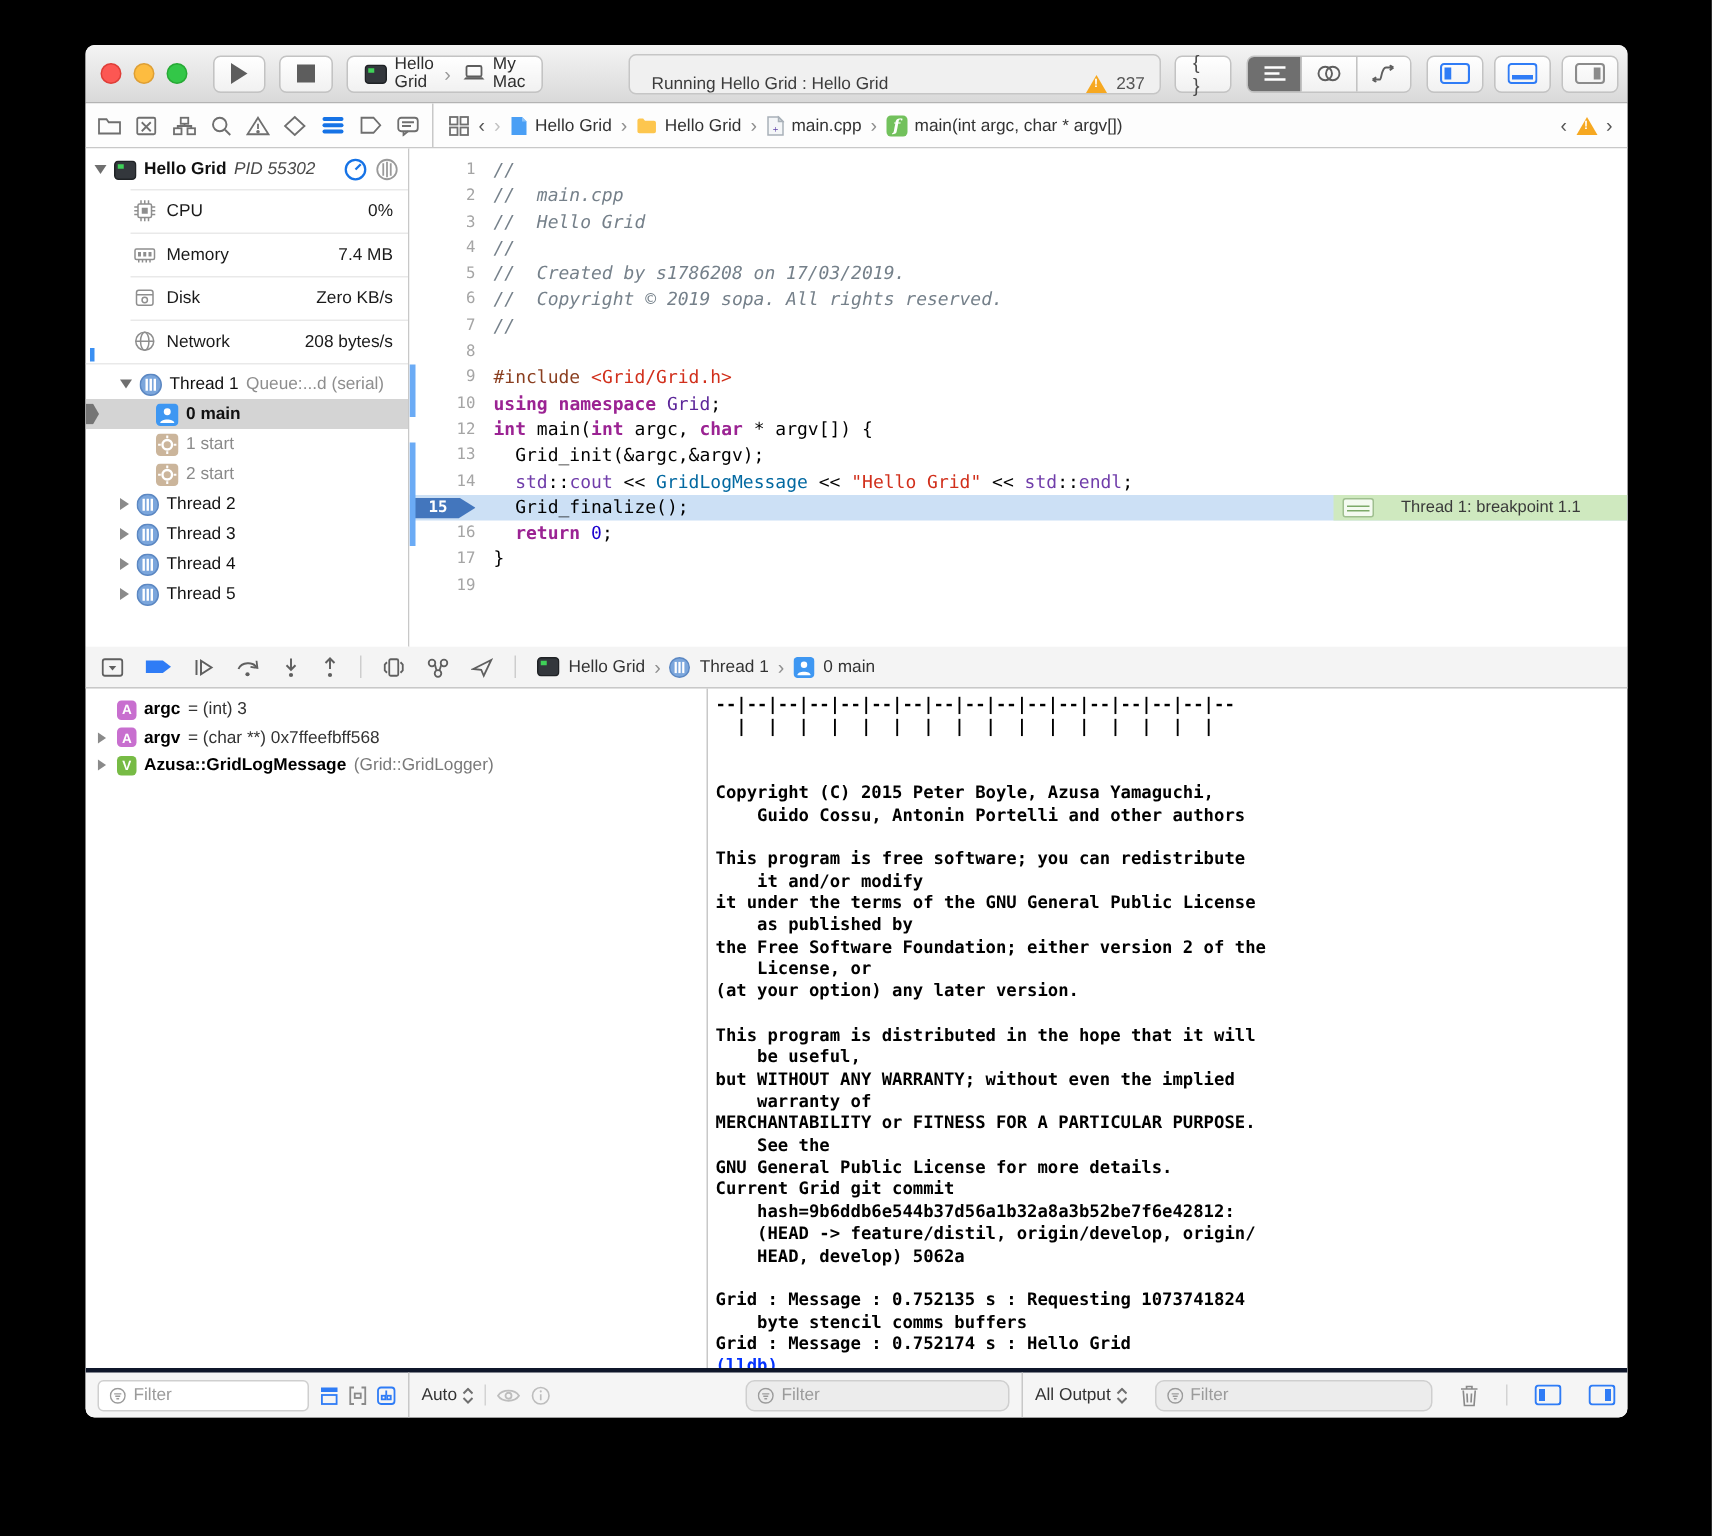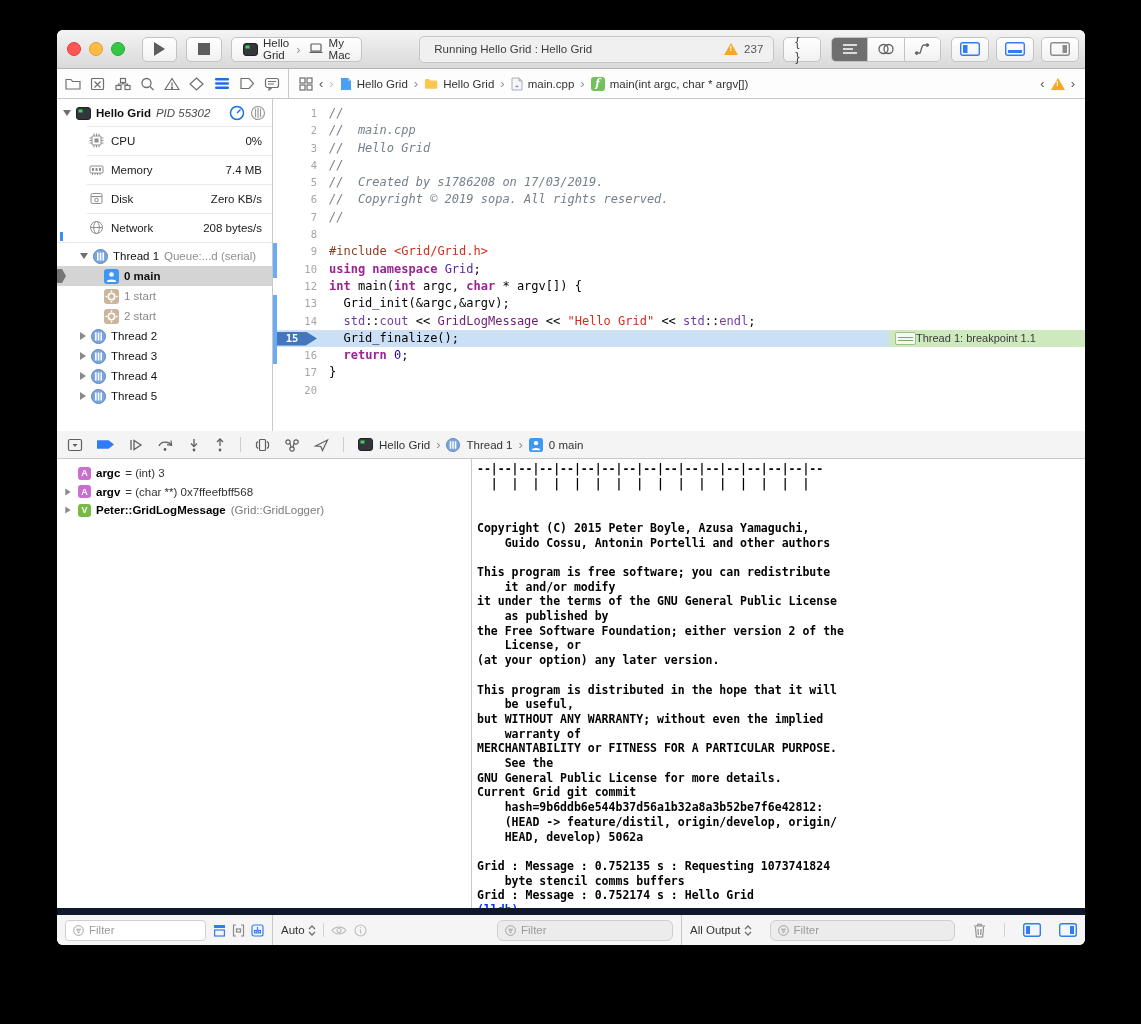--- a/index.html
+++ b/index.html
@@ -18,21 +18,21 @@
   .light.yellow{background:#fdbc40;border:1px solid #de9f34;}
   .light.green{background:#33c748;border:1px solid #27aa35;}
   .tb-btn{height:23px;background:linear-gradient(#fff,#f1f1f1);border:1px solid #c3c3c3;
     border-radius:5px;display:flex;align-items:center;justify-content:center;padding:0 11px;gap:5px;
     color:#4a4a4a;}
   .play-tri{width:0;height:0;border-left:11px solid #5d5d5d;border-top:7px solid transparent;border-bottom:7px solid transparent;}
   .stop-sq{width:12px;height:12px;background:#5d5d5d;}
   .scheme{font-size:11.5px;color:#2e2e2e;}
   .crumb-sep{color:#9a9a9a;font-size:13px;padding:0 2px;}
   .status{flex:0 0 333px;margin-left:48px;height:25px;background:#f0f0f0;border:1px solid #c6c6c6;
-    border-radius:5px;display:flex;align-items:center;padding:0 10px;color:#3c3c3c;}
+    border-radius:5px;display:flex;align-items:flex-end;padding:0 10px;color:#3c3c3c;}
   .status .txt{flex:1;text-align:left;padding-left:4px;}
   .warn-tri{width:0;height:0;border-left:7px solid transparent;border-right:7px solid transparent;
     border-bottom:12px solid #f6a821;position:relative;display:inline-block;}
   .warn-tri:after{content:"!";position:absolute;left:-1.7px;top:1px;font-size:8px;color:#fff;font-weight:bold;}
   .tb-right{margin-left:auto;display:flex;align-items:center;gap:10px;}
   .braces{font-size:13px;color:#4a4a4a;letter-spacing:1px;}
   .seg{display:flex;border:1px solid #c3c3c3;border-radius:5px;overflow:hidden;height:23px;}
   .seg>div{width:38px;display:flex;align-items:center;justify-content:center;background:linear-gradient(#fff,#f1f1f1);}
   .seg>div+div{border-left:1px solid #c3c3c3;}
   .seg .sel{background:#6f6f6f;}
@@ -81,24 +81,24 @@
   .code-line{display:flex;height:17.3px;line-height:17.3px;position:relative;}
   .code-line.hl{background:#cce0f5;}
   .gutter{flex:0 0 44px;text-align:right;padding-right:12px;color:#a5a5a5;font-size:10.5px;
     display:flex;align-items:center;justify-content:flex-end;}
   .gutter-arrow{background:#4376bd;color:#fff;width:36px;height:14px;font-size:10.5px;font-weight:bold;
     display:flex;align-items:center;justify-content:center;padding-right:7px;
     clip-path:polygon(0 0,74% 0,100% 50%,74% 100%,0 100%);border-radius:2px;}
   .code-text{white-space:pre;color:#000;}
   .tok-com{color:#75808a;font-style:italic}.tok-pre{color:#8a3e1f}.tok-str{color:#d12f1b}
   .tok-kw{color:#9b2393;font-weight:700}.tok-typ{color:#5c2699}.tok-std{color:#703daa}
-  .tok-typ2{color:#701a75}.tok-num{color:#1c00cf}.tok-pl{color:#000}
+  .tok-typ2{color:#0369a1}.tok-num{color:#1c00cf}.tok-pl{color:#000}
   .change-bar{position:absolute;left:0;width:4px;background:#6babf5;}
   .bp-annotation{position:absolute;right:0;top:0;bottom:0;width:184px;background:#cfe9bf;
-    display:flex;align-items:center;gap:0;padding:0 6px;
+    display:flex;align-items:center;gap:18px;padding:0 6px;
     font-family:"Liberation Sans",sans-serif;font-size:11px;color:#3a3a3a;}
   .bp-icon{width:15px;height:11px;background:#f4faf0;border:1px solid #9fbf8f;border-radius:2px;
     display:flex;flex-direction:column;justify-content:center;gap:2px;padding:0 2px;}
   .bp-icon i{display:block;height:1px;background:#7ca968;}
 
   
   .debugbar{flex:0 0 27px;background:#f4f4f4;border-bottom:1px solid #c8c8c8;
     display:flex;align-items:center;padding:0 10px;gap:14px;}
   .db-sep{width:1px;height:15px;background:#cdcdcd;}
   .db-crumbs{display:flex;align-items:center;gap:6px;color:#333;}
@@ -116,21 +116,21 @@
   .var-badge.V{background:#77bb45;}
   .var-name{font-weight:700;color:#000;font-size:11.5px;}
   .var-val{color:#333;font-size:11.5px;}
   .var-val.dim{color:#7a7a7a;}
   .console{flex:1;overflow:hidden;position:relative;}
   .console pre{margin:0;padding:3px 0 0 5px;font-family:"DejaVu Sans Mono",monospace;
     font-size:11.5px;font-weight:bold;line-height:14.7px;color:#000;white-space:pre;}
   .lldb{color:#0433ff;}
 
   
-  .bottombar{flex:0 0 30px;background:#f5f5f5;border-top:7px solid #0f172a;display:flex;align-items:center;}
+  .bottombar{flex:0 0 30px;background:#f5f5f5;border-top:3px solid #0f172a;display:flex;align-items:center;}
   .bb-sec{height:100%;display:flex;align-items:center;gap:7px;padding:0 8px;}
   .bb-sidebar{flex:0 0 199px;border-right:1px solid #c8c8c8;}
   .bb-vars{flex:0 0 392px;border-right:1px solid #c8c8c8;}
   .bb-console{flex:1;gap:18px;}
   .filter{height:19px;background:#ececec;border:1px solid #cfcfcf;border-radius:6px;
     display:flex;align-items:center;gap:5px;padding:0 7px;color:#9b9b9b;flex:1;min-width:0;}
   .filter.white{background:#fff;border-radius:4px;}
   .filter .ph{white-space:nowrap;}
   .popup{display:flex;align-items:center;gap:3px;color:#333;}
   .mini-icons{display:flex;gap:6px;align-items:center;}
@@ -615,21 +615,21 @@
             </div>
             <div class="code-line">
               <div class="gutter">16</div>
               <div class="code-text"><span class="tok-pl">  </span><span class="tok-kw">return</span><span class="tok-pl"> </span><span class="tok-num">0</span><span class="tok-pl">;</span></div>
             </div>
             <div class="code-line">
               <div class="gutter">17</div>
               <div class="code-text"><span class="tok-pl">}</span></div>
             </div>
             <div class="code-line">
-              <div class="gutter">20</div>
+              <div class="gutter">19</div>
               <div class="code-text"></div>
             </div>
           </div>
       <div id="change-bars">
             <div class="change-bar" style="top: 144.4px; height: 34.6px;"></div>
             <div class="change-bar" style="top: 196.3px; height: 69.2px;"></div>
           </div>
     </div>
   </div>
 
@@ -734,21 +734,21 @@
             </span>
             <span class="var-badge A">A</span>
             <span class="var-name">argv</span>
             <span class="var-val">= (char **) 0x7ffeefbff568</span>
           </div>
           <div class="var-row">
             <span class="var-disc">
               <span class="disc closed" style="transform: scale(0.9);"></span>
             </span>
             <span class="var-badge V">V</span>
-            <span class="var-name">Peter::GridLogMessage</span>
+            <span class="var-name">Azusa::GridLogMessage</span>
             <span class="var-val dim">(Grid::GridLogger)</span>
           </div>
         </div>
     <div class="console">
       <pre id="console-pre">--|--|--|--|--|--|--|--|--|--|--|--|--|--|--|--|--
   |  |  |  |  |  |  |  |  |  |  |  |  |  |  |  |
 
 
 Copyright (C) 2015 Peter Boyle, Azusa Yamaguchi,
     Guido Cossu, Antonin Portelli and other authors

